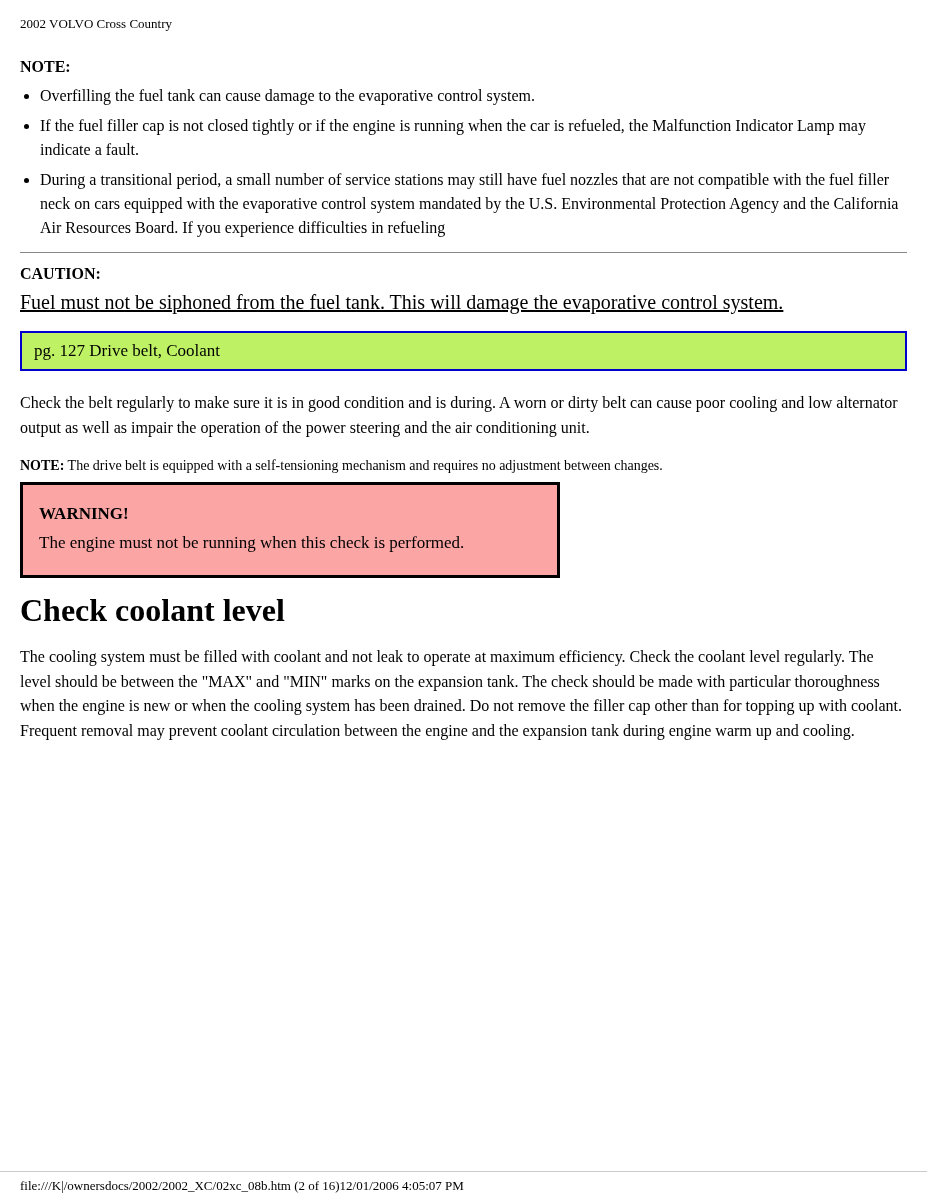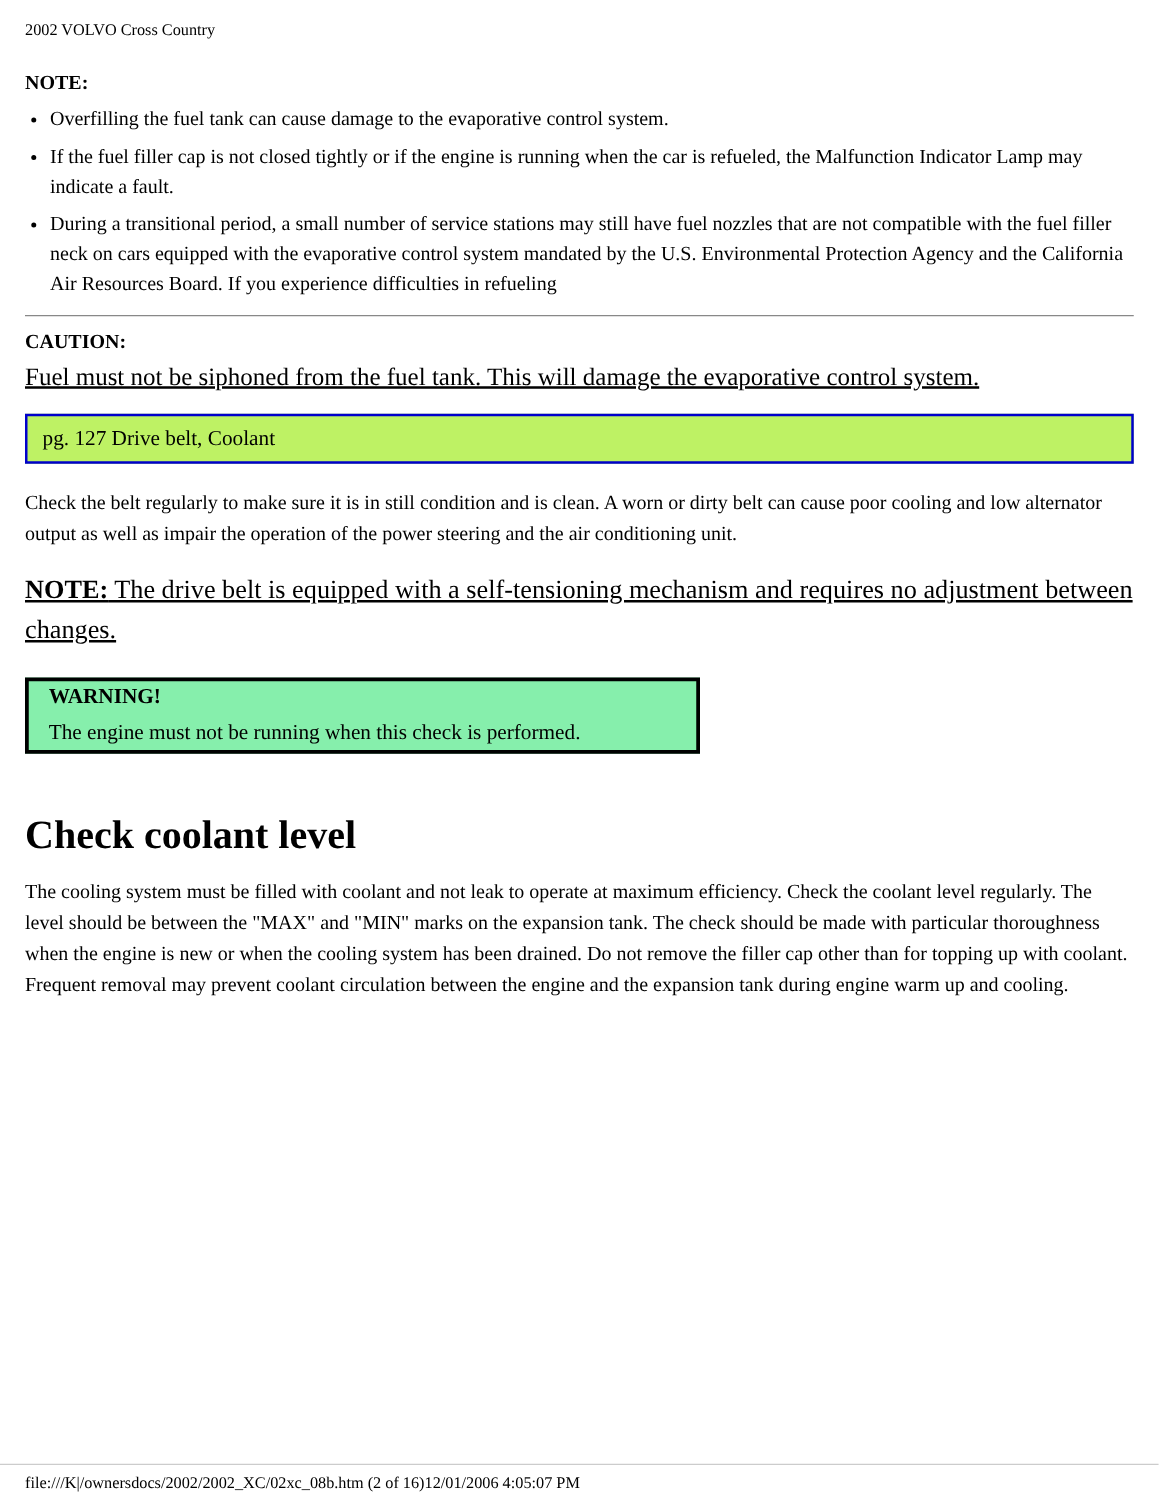--- a/index.html
+++ b/index.html
@@ -88,35 +88,34 @@
       margin-top: 10px;
     }
 
     .body-text {
       font-size: 16px;
       line-height: 1.55;
       margin-bottom: 14px;
     }
 
     .note-inline {
-      margin-bottom: 22px;
-      font-size: 21px;
+      margin-bottom: 6px;
+      font-size: 14px;
       line-height: 1.55;
-      text-decoration: underline;
     }
 
     .note-inline-bold {
       font-weight: bold;
     }
 
     .warning-box {
       border: 3px solid #000000;
-      background: #86efac;
-      padding: 2px 16px;
-      margin-bottom: 36px;
+      background: #fca5a5;
+      padding: 19px 16px;
+      margin-bottom: 4px;
       display: inline-block;
       min-width: 540px;
     }
 
     .warning-label {
       font-weight: bold;
       font-size: 17px;
       margin-bottom: 6px;
     }
 
@@ -163,21 +162,21 @@
     <div class="caution-text">Fuel must not be siphoned from the fuel tank. This will damage the evaporative control system.</div>
   </div>
 
   
   <div class="nav-box">
     <span>pg. 127 Drive belt, Coolant</span>
   </div>
 
   
 
-  <p class="body-text">Check the belt regularly to make sure it is in still condition and is clean. A worn or dirty belt can cause poor cooling and low alternator output as well as impair the operation of the power steering and the air conditioning unit.</p>
+  <p class="body-text">Check the belt regularly to make sure it is in good condition and is during. A worn or dirty belt can cause poor cooling and low alternator output as well as impair the operation of the power steering and the air conditioning unit.</p>
 
   <div class="note-inline">
     <span class="note-inline-bold">NOTE:</span><span> The drive belt is equipped with a self-tensioning mechanism and requires no adjustment between changes.</span>
   </div>
 
   
   <div class="warning-box">
     <div class="warning-label">WARNING!</div>
     <div class="warning-text">The engine must not be running when this check is performed.</div>
   </div>

